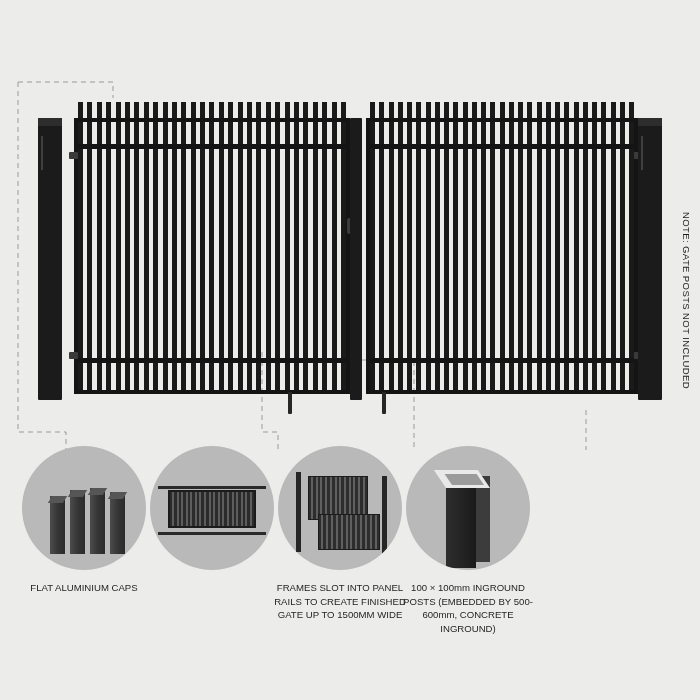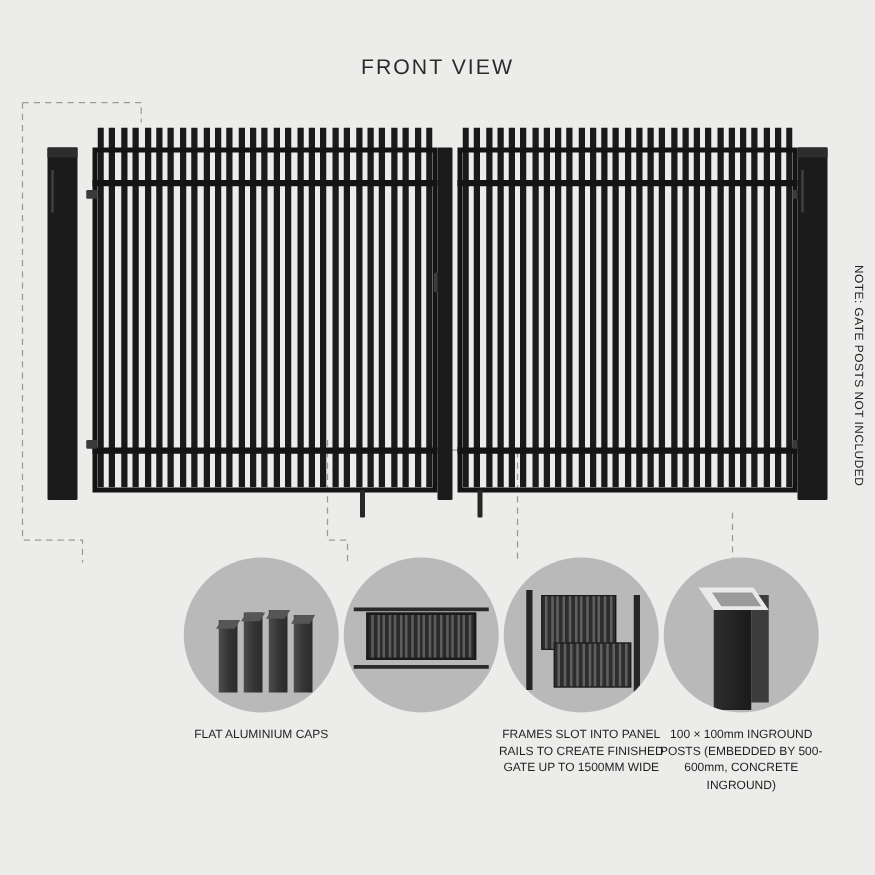--- a/index.html
+++ b/index.html
@@ -140,22 +140,22 @@
     white-space: nowrap;
   }
 
   
   .features {
     position: absolute;
     left: 0;
     top: 446px;
     width: 700px;
     display: flex;
-    justify-content: flex-end;
-    padding: 0 43px;
+    justify-content: flex-start;
+    padding: 0 20px;
     box-sizing: border-box;
   }
   .feature {
     width: 128px;
     display: flex;
     flex-direction: column;
     align-items: center;
   }
   .circle {
     width: 124px;
@@ -287,21 +287,20 @@
     font-size: 9.6px;
     line-height: 1.5;
     color: #2a2a2a;
   }
 </style>
 </head>
 <body>
 
 <div id="stage">
 
-  <div class="title">FRONT VIEW</div>
 
   <svg class="callouts" width="700" height="700">
     <g stroke="#9a9a9a" stroke-width="1" fill="none" stroke-dasharray="5,4">
 
       <path d="M18,82 L113,82 L113,98"></path>
       <path d="M18,82 L18,432 L66,432 L66,450"></path>
 
       <path d="M262,352 L262,432 L278,432 L278,450"></path>
 
       <path d="M262,360 L414,360 L414,432 L414,450"></path>

